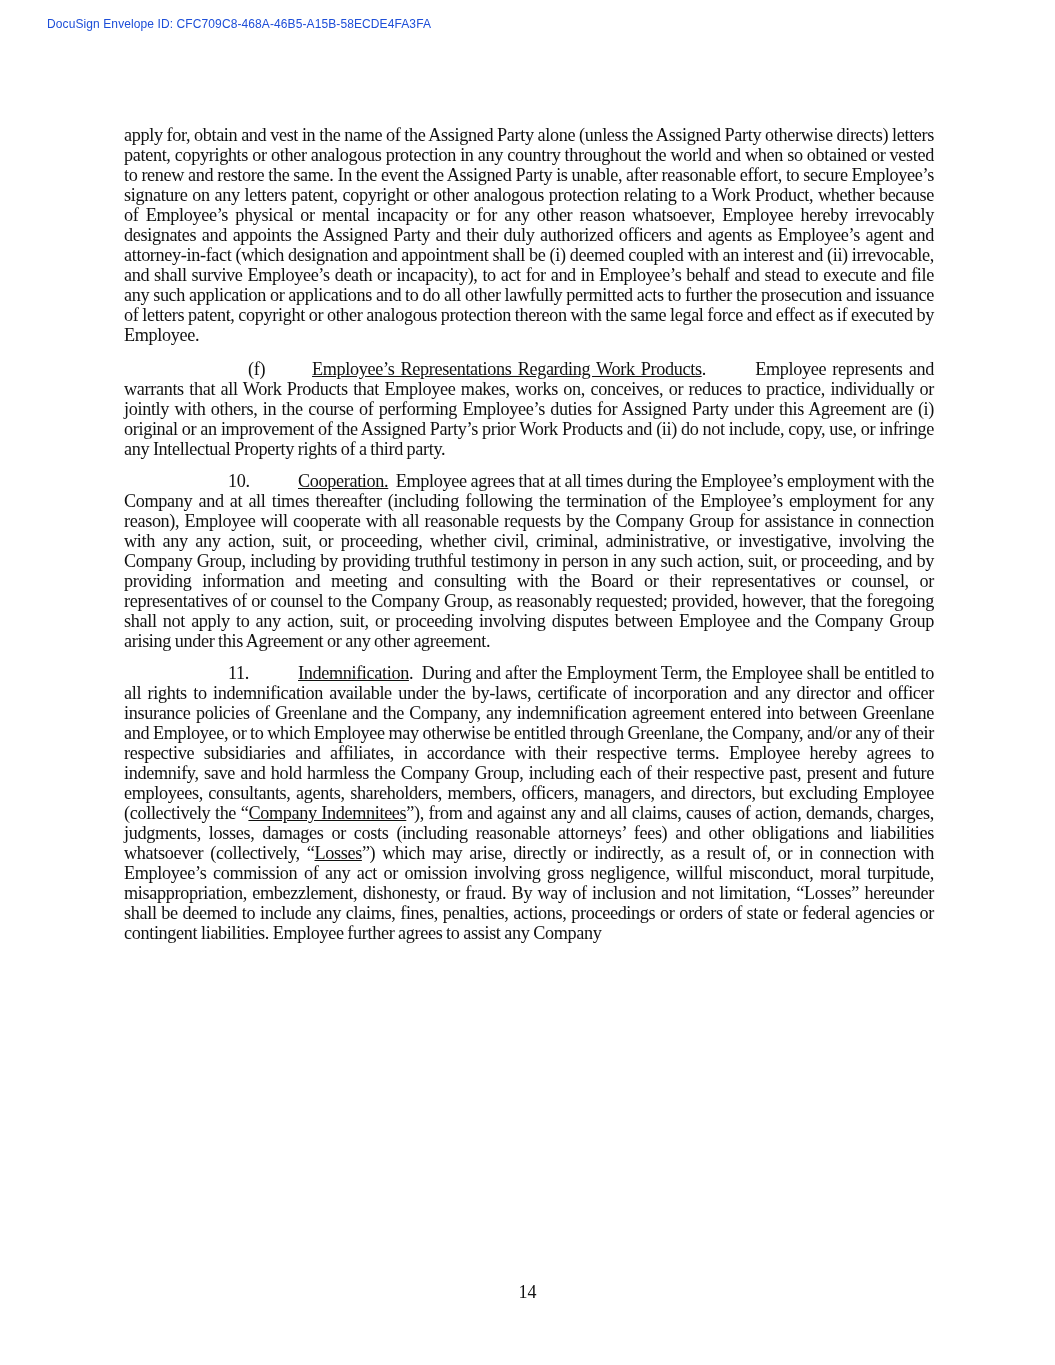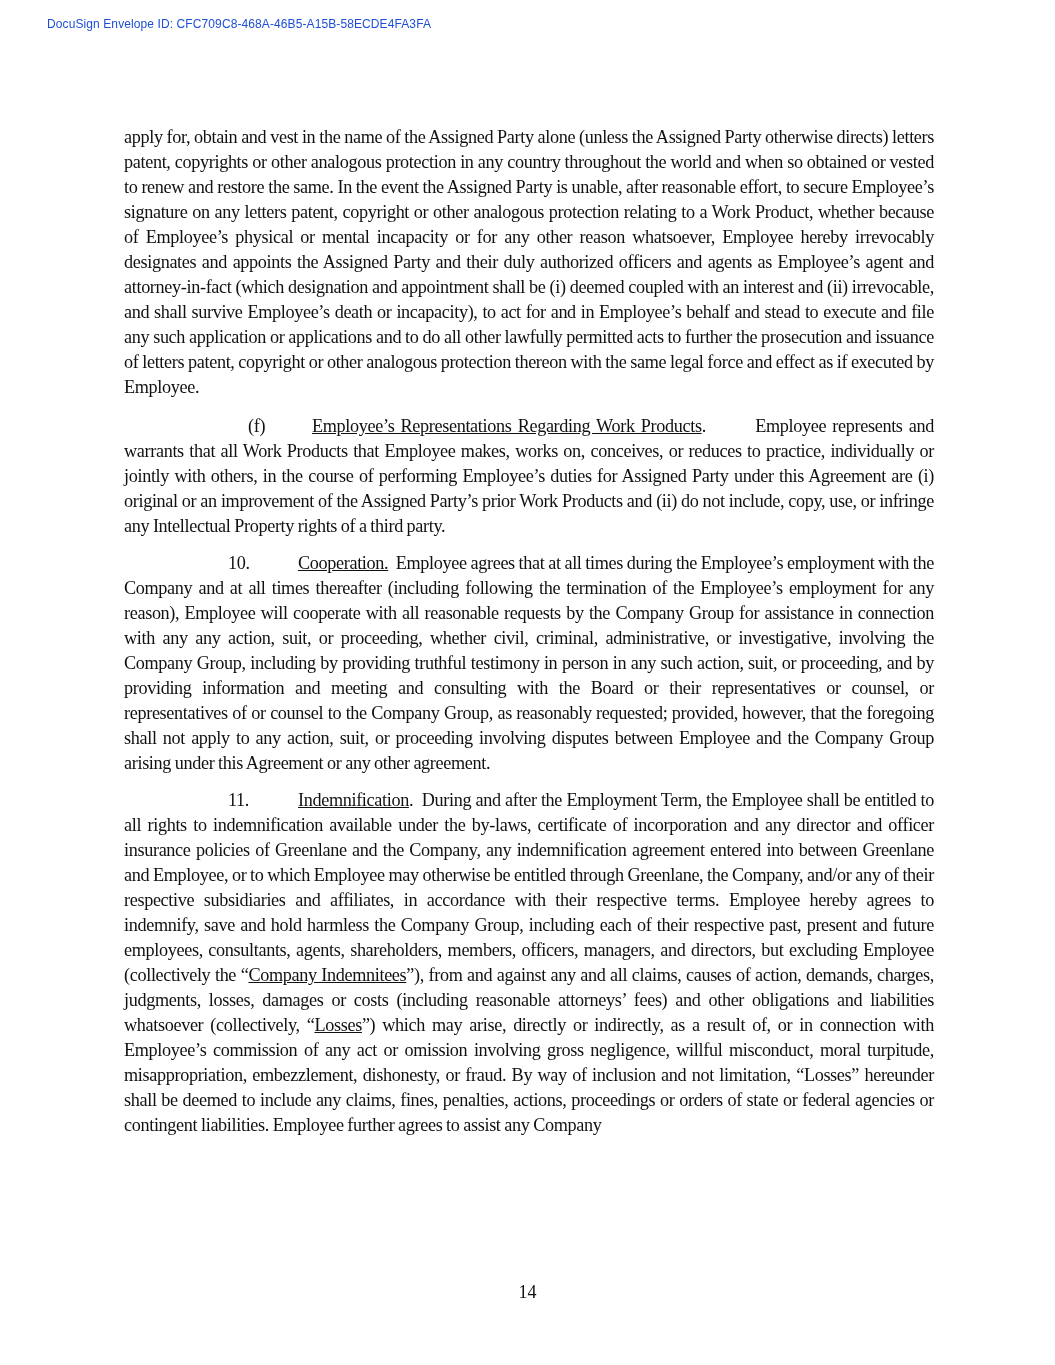--- a/index.html
+++ b/index.html
@@ -24,21 +24,21 @@
       letter-spacing: 0.1px;
       margin-left: 17px;
     }
     .page-body {
       position: absolute;
       left: 124px;
       top: 125px;
       width: 810px;
       font-family: "Liberation Serif", serif;
       font-size: 18.2px;
-      line-height: 25px;
+      line-height: 20px;
       text-align: justify;
       letter-spacing: -0.35px;
       word-spacing: -0.5px;
     }
     .para {
       margin: 0 0 12px 0;
     }
     .para.first {
       margin-bottom: 14px;
     }

